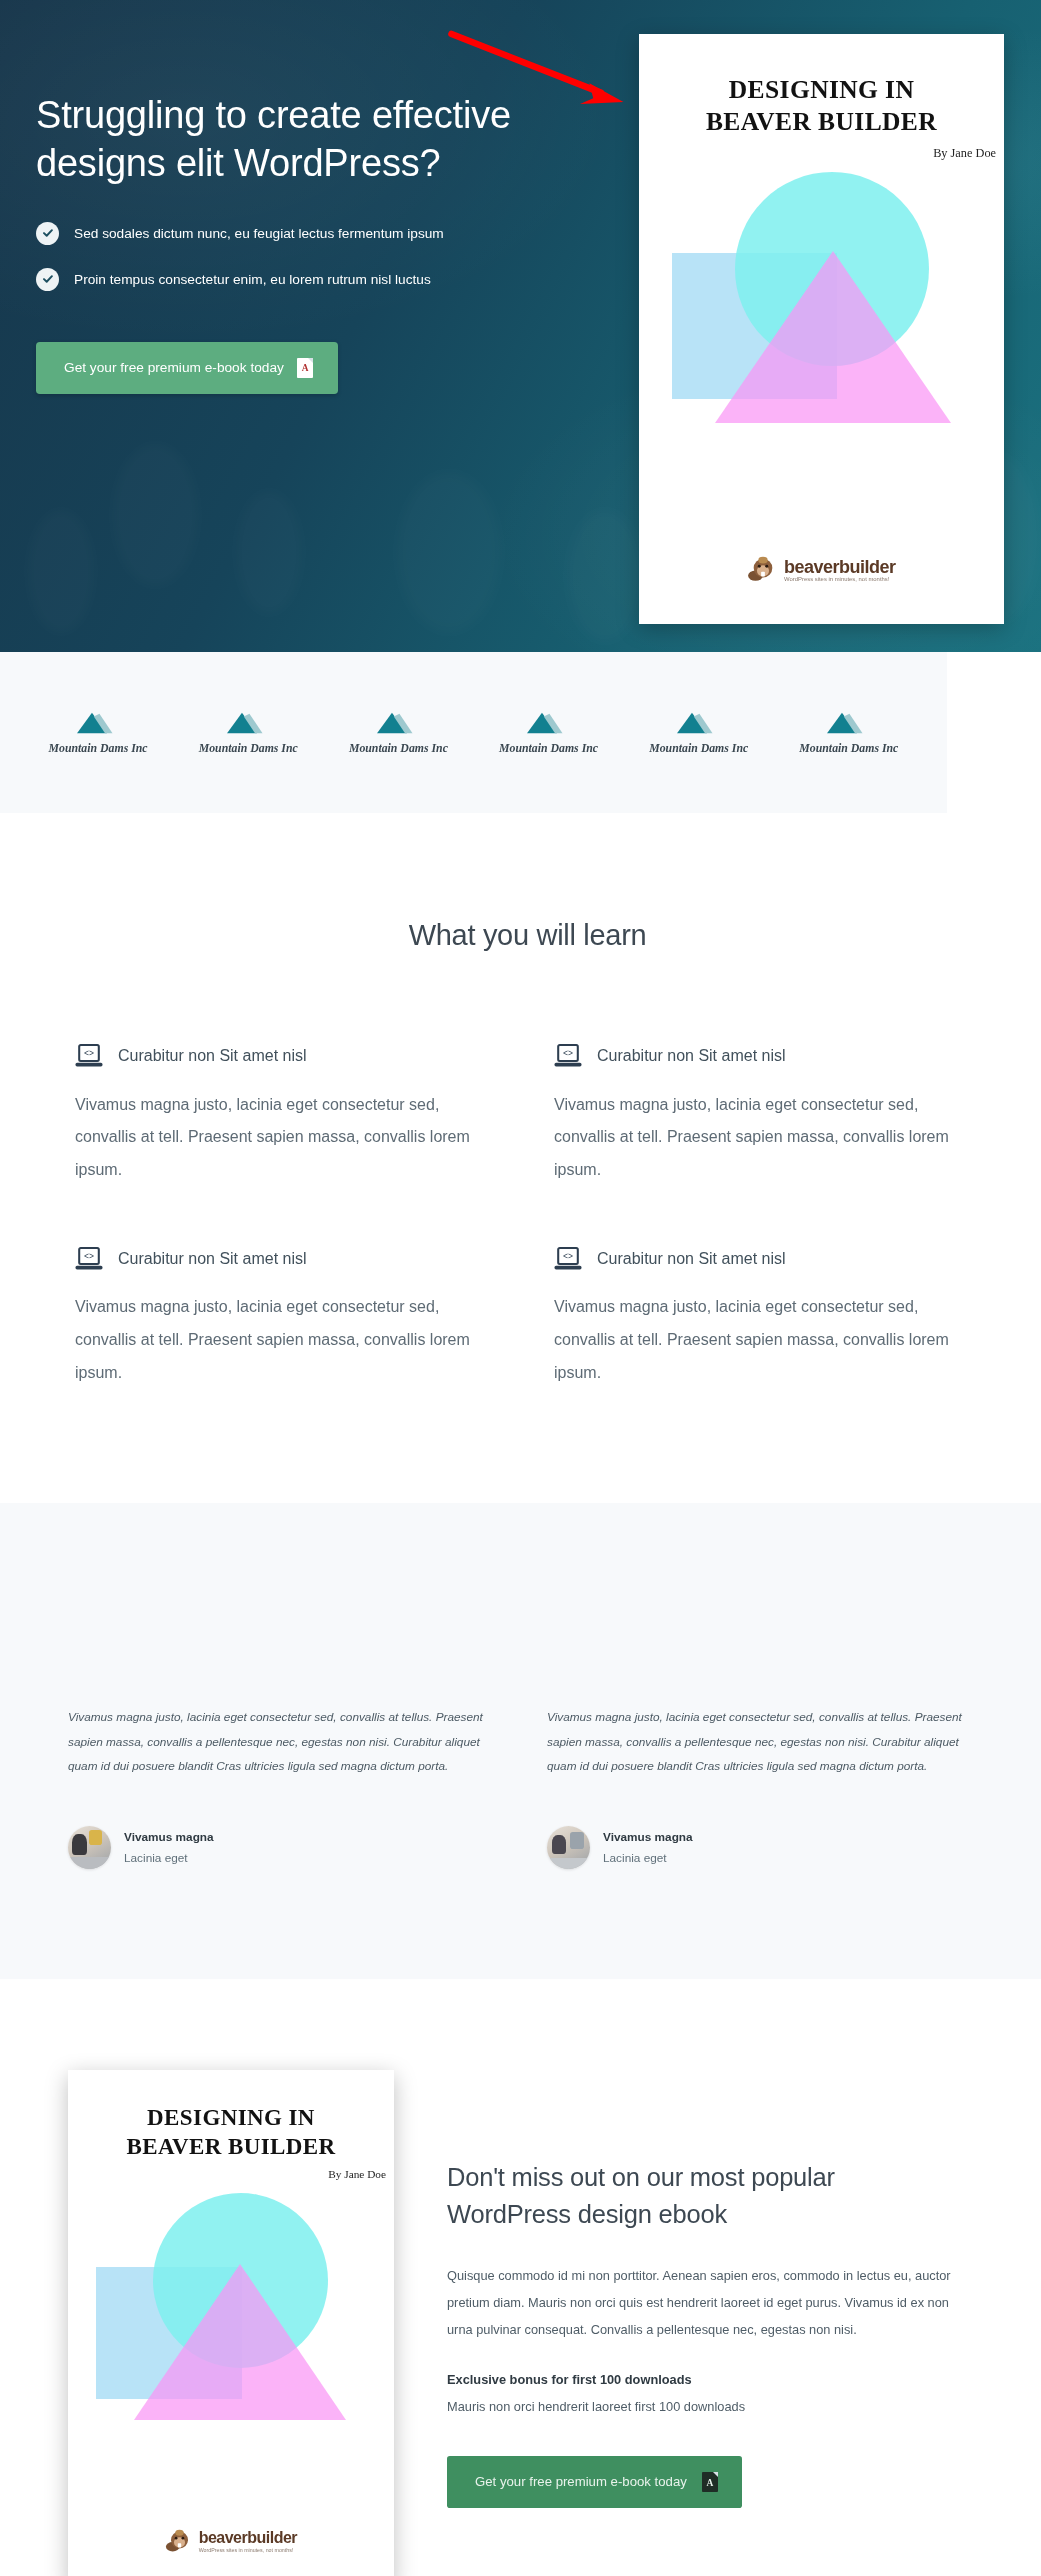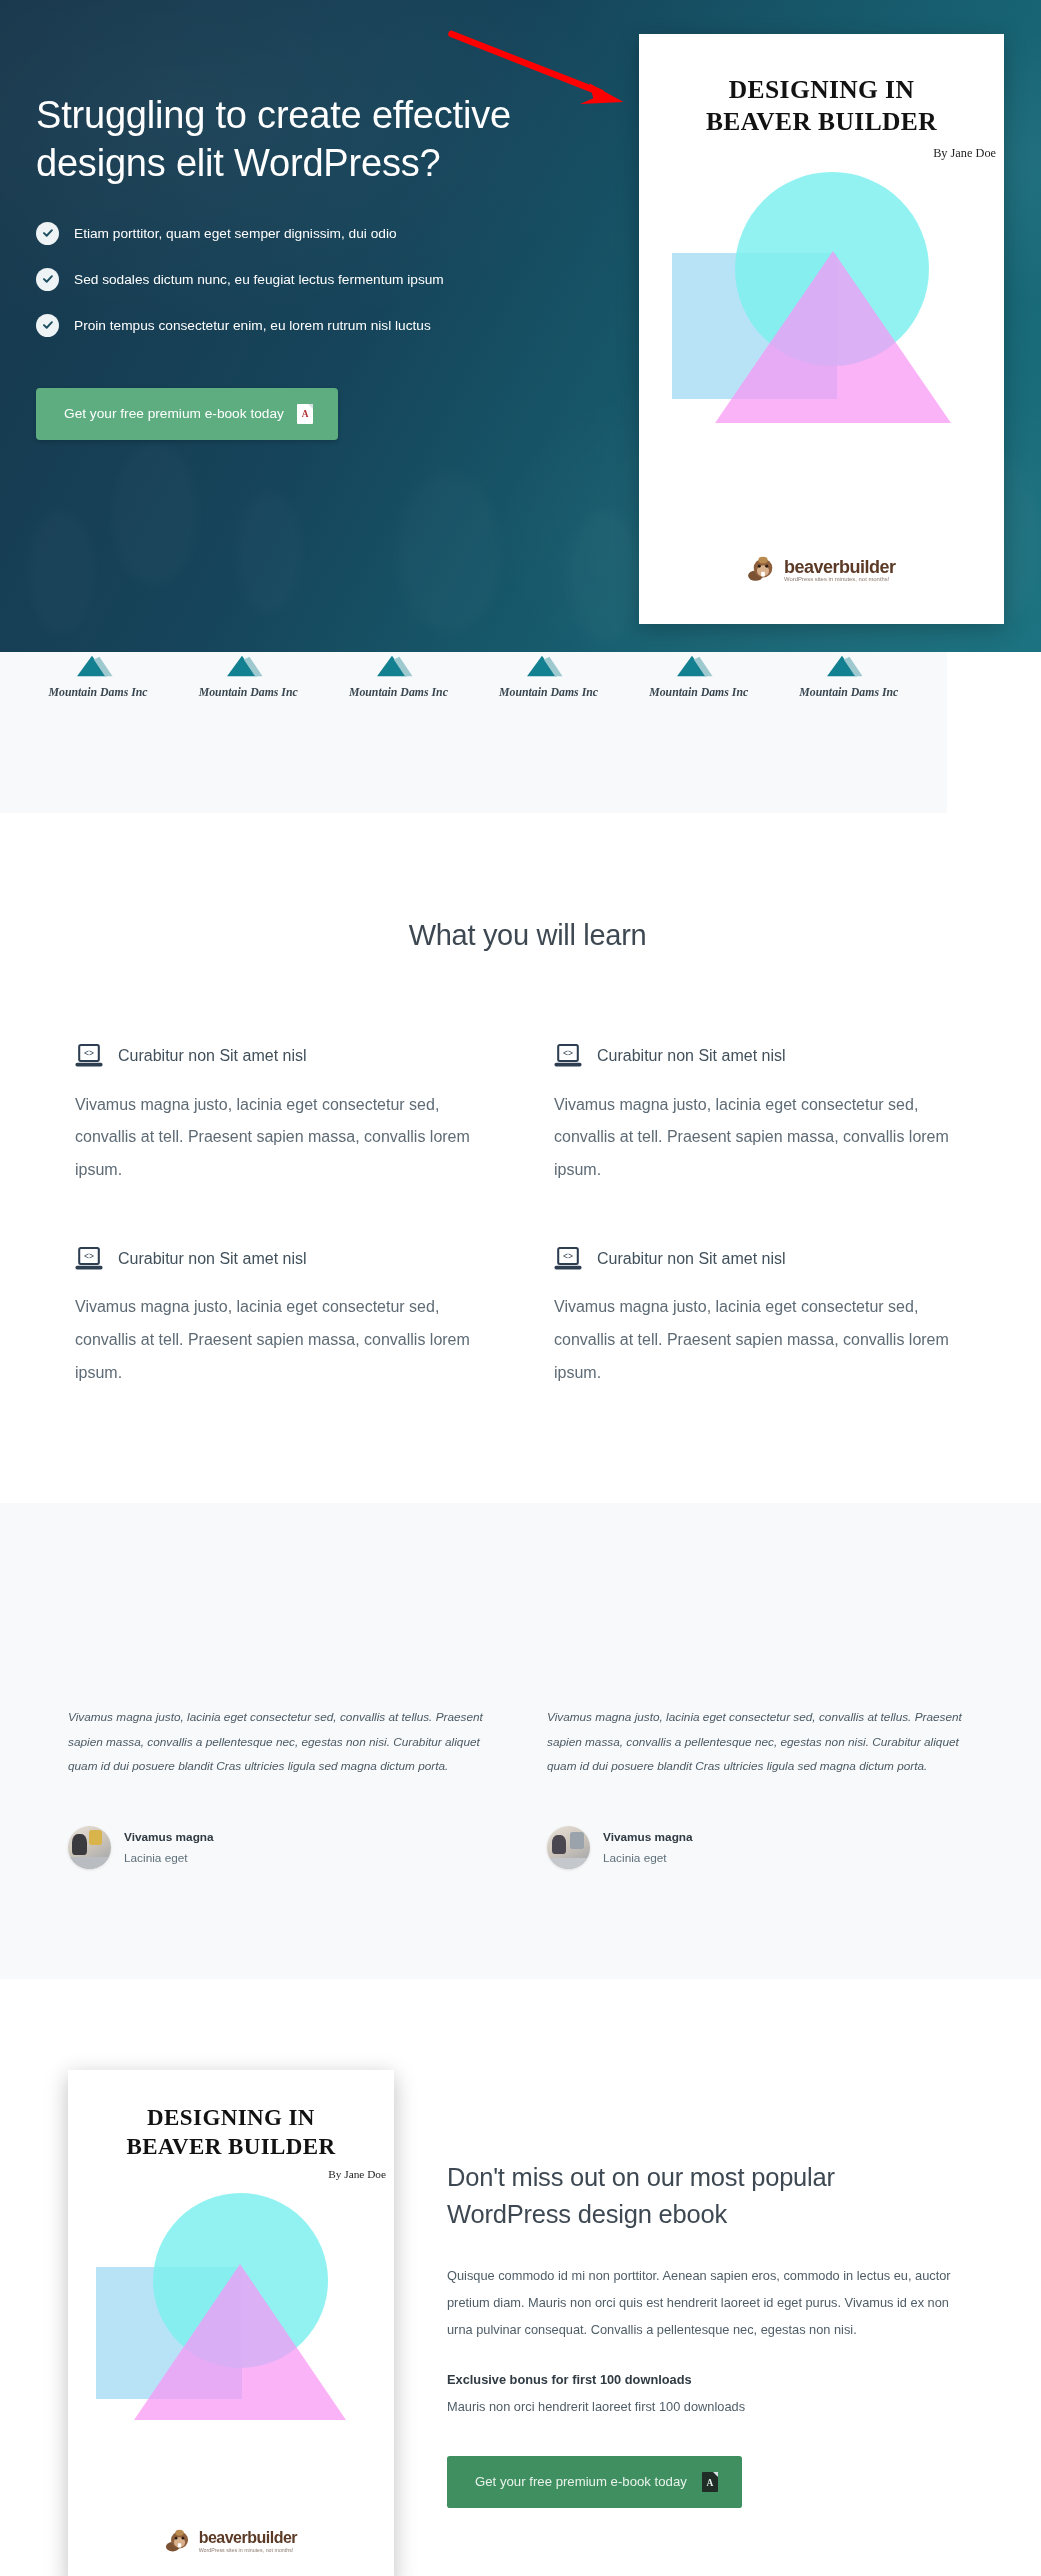--- a/index.html
+++ b/index.html
@@ -98,22 +98,22 @@
   .bb-words { display:flex; flex-direction:column; line-height:1; }
   .bb-main { color:#5b3a26; font-weight:700; letter-spacing:-0.5px; }
   .bb-tag  { color:#8b7a6e; }
 
   
   #hero-ebook { position:absolute; left:639px; top:34px; width:365px; height:590px; }
 
   
   .logos {
     width:947px; height:161px; background:#f7f9fb;
-    display:flex; justify-content:space-around;
-    padding:0 23px;
+    display:flex; align-items:center; justify-content:space-around;
+    padding:13px 23px;
   }
   .logo-item { display:flex; flex-direction:column; align-items:center; gap:4.7px; width:142px; }
   .logo-mark { width:51px; height:28px; position:relative; }
   .logo-name {
     font-family:"Liberation Serif", serif; font-style:italic; font-weight:700;
     font-size:11.8px; color:#3a4750; white-space:nowrap;
   }
 
   
   .learn { width:1041px; background:#ffffff; padding:106px 0 113px;margin-left:7px; }
@@ -192,28 +192,20 @@
     <span class="blob" style="left:567px;top:510px;width:76px;height:132px;"></span>
     <span class="blob" style="left:855px;top:406px;width:113px;height:189px;"></span>
     <span class="blob" style="left:954px;top:454px;width:85px;height:170px;"></span>
     <span class="blob" style="left:28px;top:510px;width:66px;height:123px;"></span>
   </div>
 
   <div class="hero-left">
     <h1 class="hero-title">Struggling to create effective designs elit WordPress?</h1>
 
     <ul class="hero-list">
-      <li>
-        <span class="check-icon">
-          <svg width="14" height="14" viewBox="0 0 15 15">
-              <path d="M3.2 7.6 L6.1 10.4 L11.7 4.5" stroke="#1d4f60" stroke-width="2.1" fill="none" stroke-linecap="round" stroke-linejoin="round"></path>
-            </svg>
-        </span>
-        <span>Etiam porttitor, quam eget semper dignissim, dui odio</span>
-      </li>
       <li>
         <span class="check-icon">
           <svg width="14" height="14" viewBox="0 0 15 15">
               <path d="M3.2 7.6 L6.1 10.4 L11.7 4.5" stroke="#1d4f60" stroke-width="2.1" fill="none" stroke-linecap="round" stroke-linejoin="round"></path>
             </svg>
         </span>
         <span>Sed sodales dictum nunc, eu feugiat lectus fermentum ipsum</span>
       </li>
       <li>
         <span class="check-icon">

